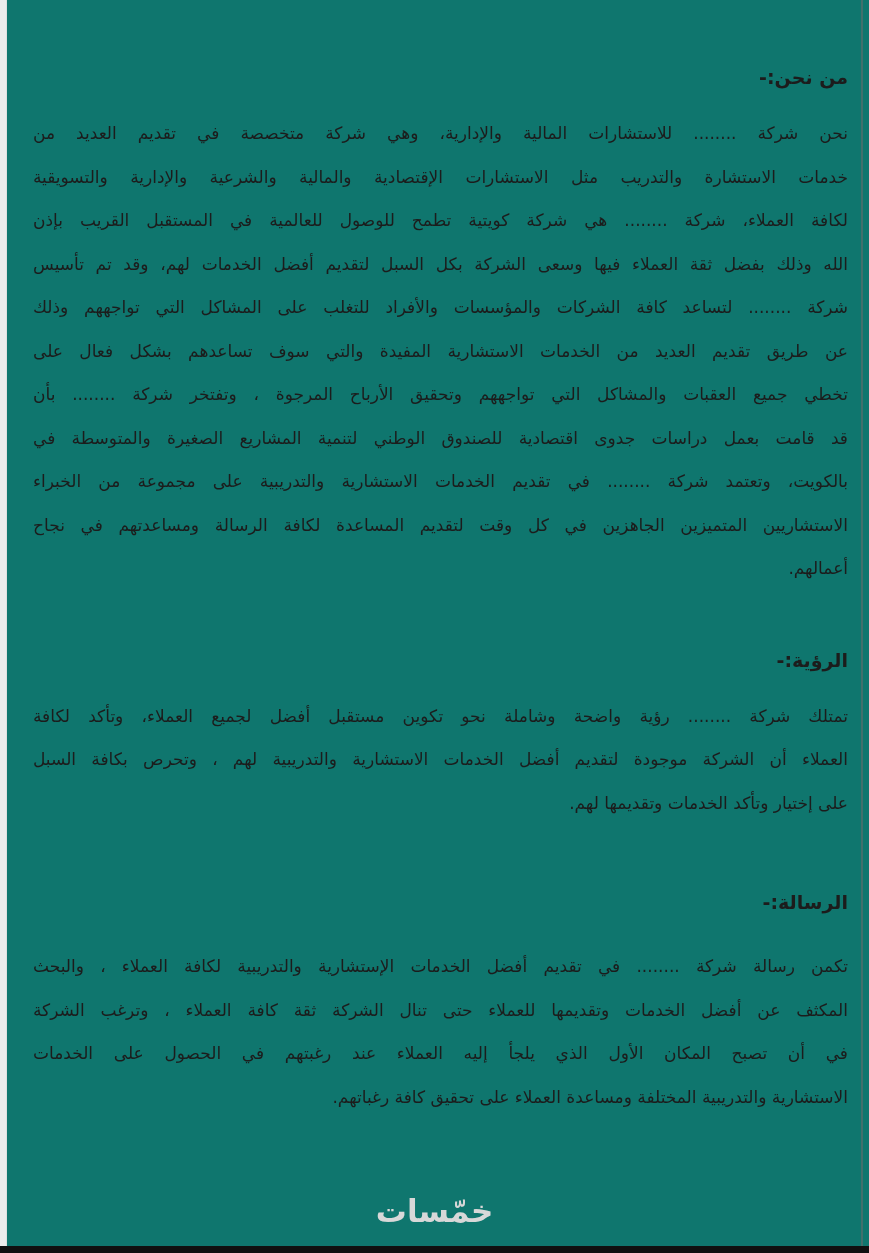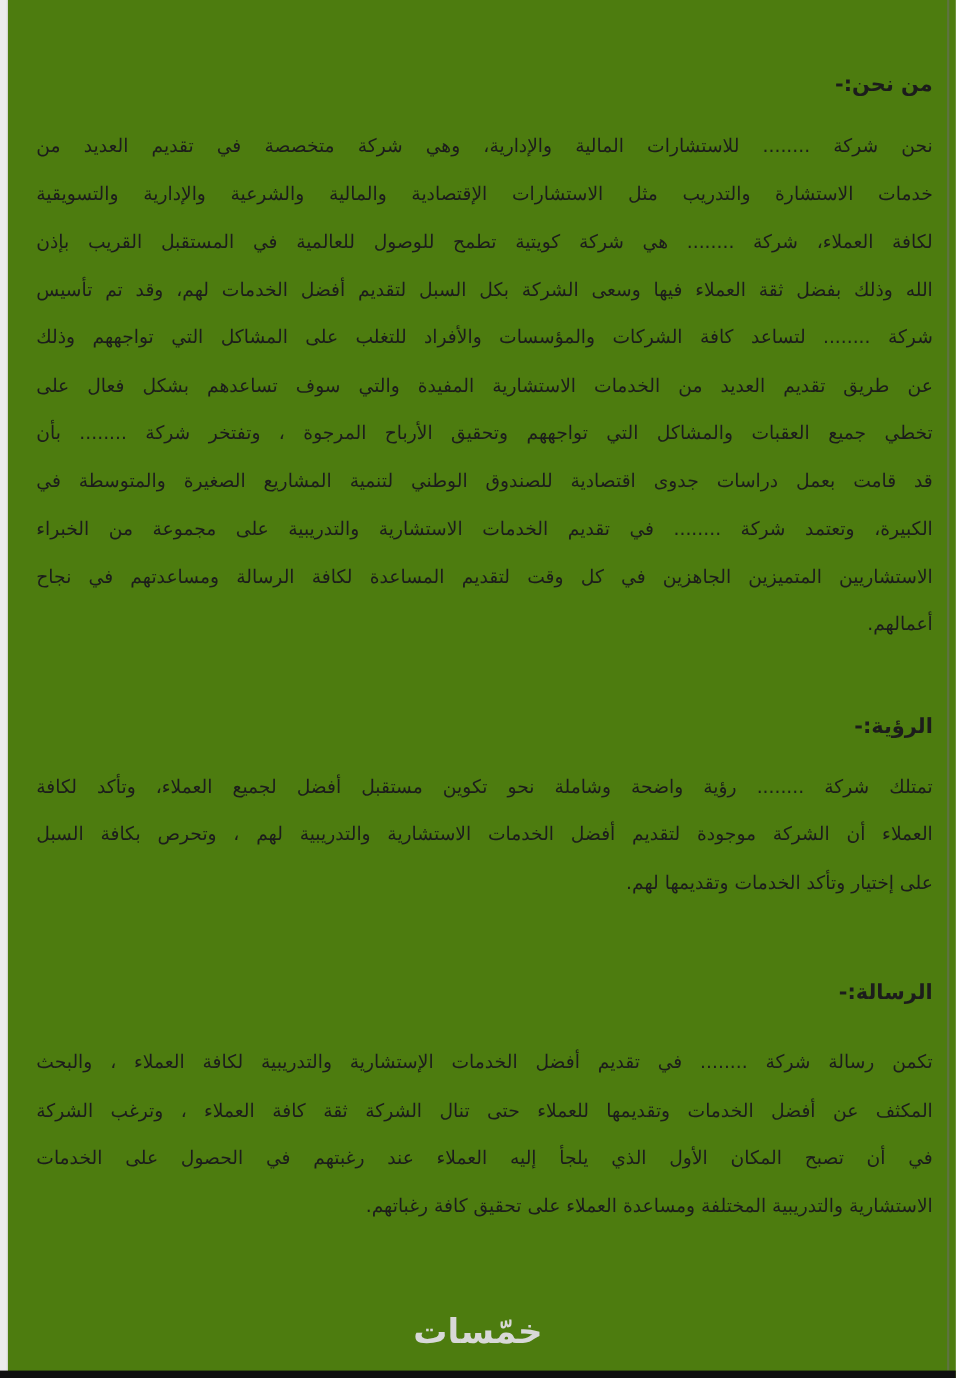--- a/index.html
+++ b/index.html
@@ -1,20 +1,20 @@
 <!DOCTYPE html>
 <html lang="ar" dir="rtl"><head>
 <meta charset="utf-8">
 <style>
   html, body { margin: 0; padding: 0; background: #ffffff; }
   .page {
     position: relative;
     width: 869px;
     height: 1253px;
-    background: #4d7c0f;
+    background: #0f766e;
     overflow: hidden;
     direction: rtl;
     font-family: "DejaVu Sans", sans-serif;
     color: #1c1c1c;
   }
   .content {
     position: absolute;
     top: 0; right: 0; left: 0;
     padding: 62px 21px 0 33px;
   }
@@ -82,21 +82,21 @@
     <div class="sec-heading">من نحن:-</div>
     <div class="para">
       <div class="line">نحن شركة ........ للاستشارات المالية والإدارية، وهي شركة متخصصة في تقديم العديد من</div>
       <div class="line">خدمات الاستشارة والتدريب مثل الاستشارات الإقتصادية والمالية والشرعية والإدارية والتسويقية</div>
       <div class="line">لكافة العملاء، شركة ........ هي شركة كويتية تطمح للوصول للعالمية في المستقبل القريب بإذن</div>
       <div class="line">الله وذلك بفضل ثقة العملاء فيها وسعى الشركة بكل السبل لتقديم أفضل الخدمات لهم، وقد تم تأسيس</div>
       <div class="line">شركة ........ لتساعد كافة الشركات والمؤسسات والأفراد للتغلب على المشاكل التي تواجههم وذلك</div>
       <div class="line">عن طريق تقديم العديد من الخدمات الاستشارية المفيدة والتي سوف تساعدهم بشكل فعال على</div>
       <div class="line">تخطي جميع العقبات والمشاكل التي تواجههم وتحقيق الأرباح المرجوة ، وتفتخر شركة ........ بأن</div>
       <div class="line">قد قامت بعمل دراسات جدوى اقتصادية للصندوق الوطني لتنمية المشاريع الصغيرة والمتوسطة في</div>
-      <div class="line">الكبيرة، وتعتمد شركة ........ في تقديم الخدمات الاستشارية والتدريبية على مجموعة من الخبراء</div>
+      <div class="line">بالكويت، وتعتمد شركة ........ في تقديم الخدمات الاستشارية والتدريبية على مجموعة من الخبراء</div>
       <div class="line">الاستشاريين المتميزين الجاهزين في كل وقت لتقديم المساعدة لكافة الرسالة ومساعدتهم في نجاح</div>
       <div class="line last">أعمالهم.</div>
     </div>
 
     <div class="sec-heading h-gap2">الرؤية:-</div>
     <div class="para">
       <div class="line">تمتلك شركة ........ رؤية واضحة وشاملة نحو تكوين مستقبل أفضل لجميع العملاء، وتأكد لكافة</div>
       <div class="line">العملاء أن الشركة موجودة لتقديم أفضل الخدمات الاستشارية والتدريبية لهم ، وتحرص بكافة السبل</div>
       <div class="line last">على إختيار وتأكد الخدمات وتقديمها لهم.</div>
     </div>

